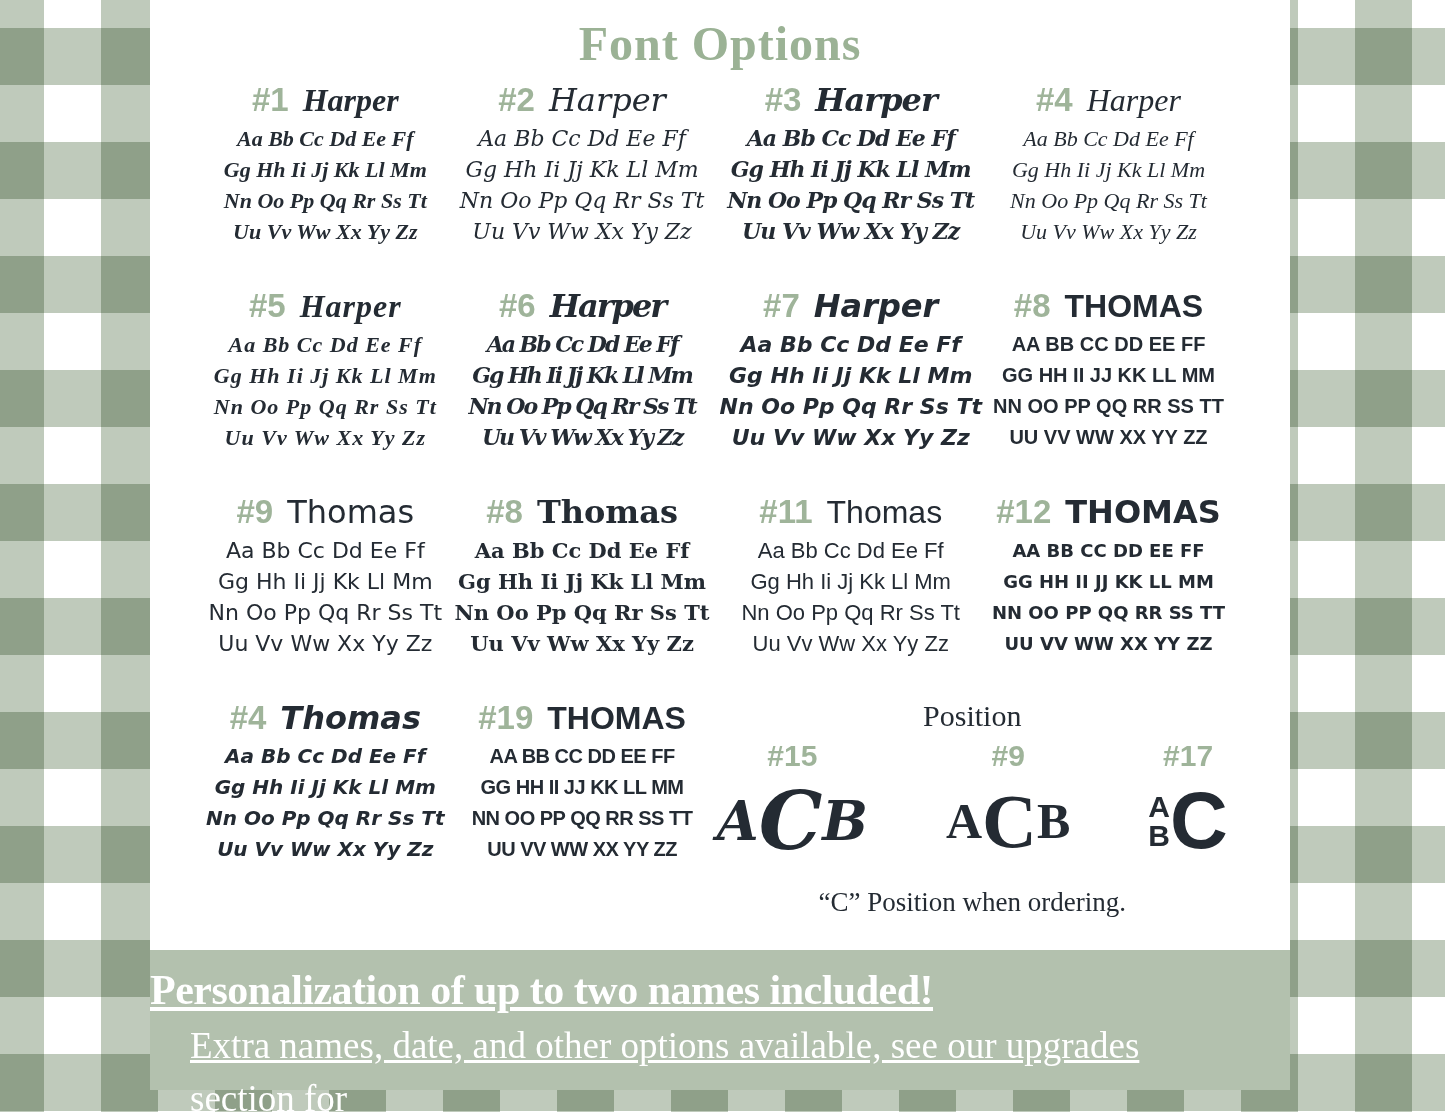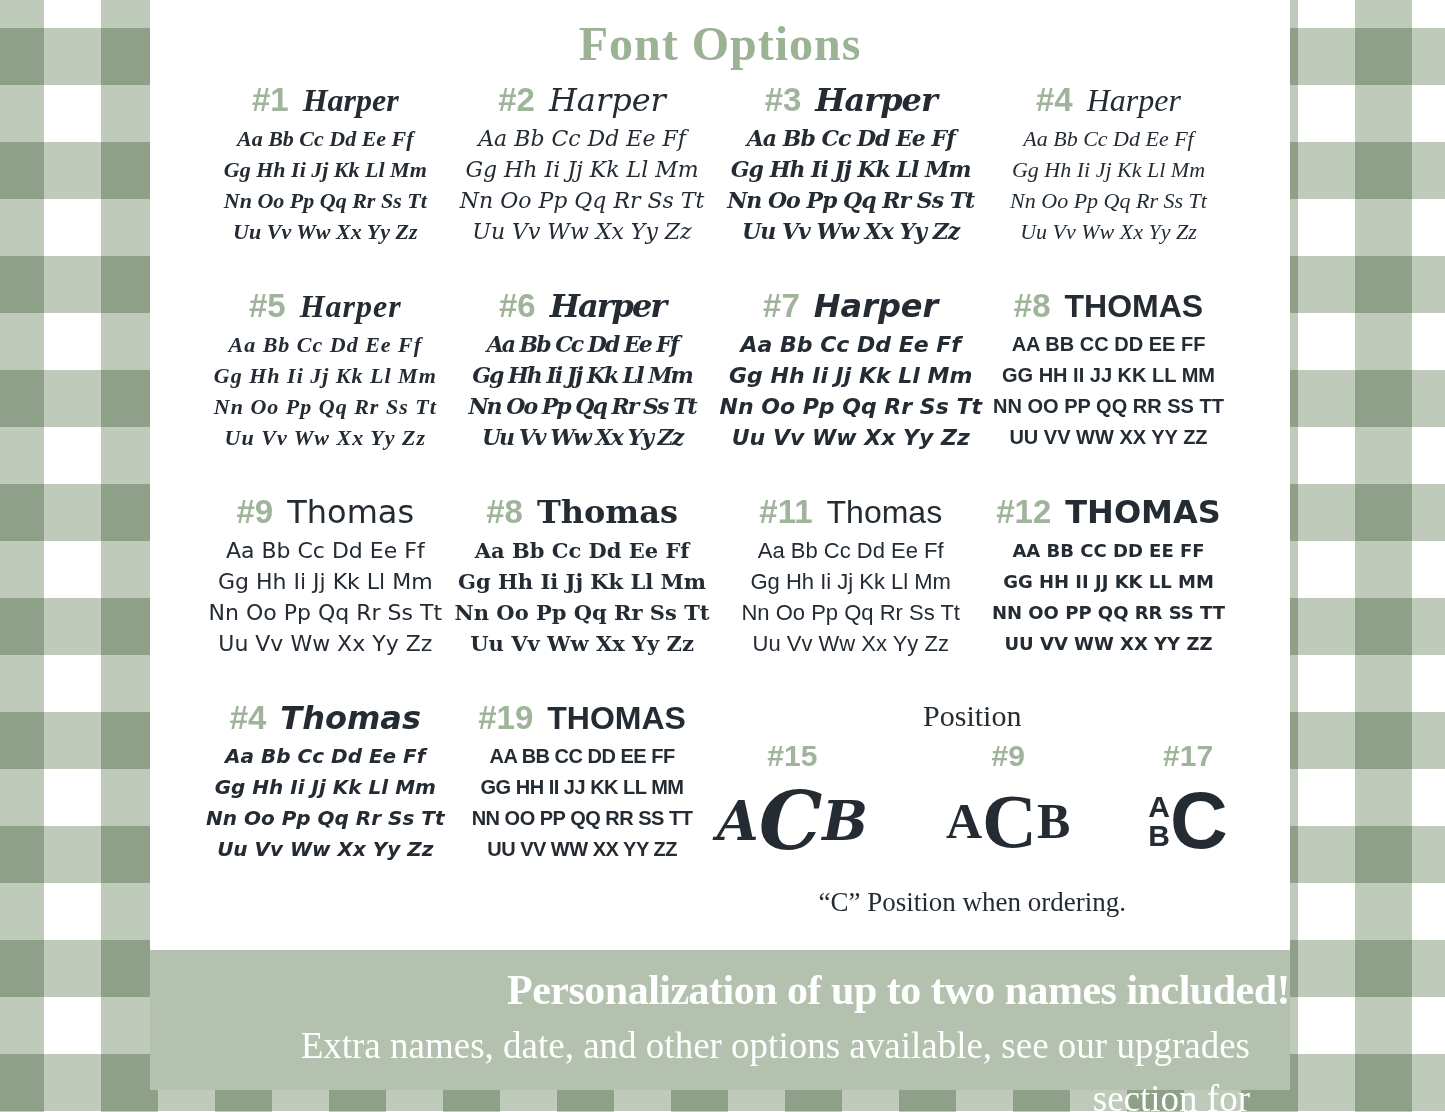--- a/index.html
+++ b/index.html
@@ -66,21 +66,21 @@
   .m-classic .mono-glyph { font-family:"Liberation Serif",serif; font-weight:700; }
   .m-classic .small{ font-size:50px; }
   .m-classic .big  { font-size:76px; }
   .m-stacked .mono-glyph { font-family:"Liberation Sans",sans-serif; font-weight:700; }
   .m-stacked .stack{ display:inline-flex; flex-direction:column; font-size:30px; line-height:29px; }
   .m-stacked .big  { font-size:80px; line-height:76px; }
   .mono-note { margin-top:16px; font-family:"Liberation Serif",serif; font-size:27px; line-height:1.45; }
   
   .banner {
     position:absolute; left:150px; top:950px; width:1140px; height:140px;
-    background:#b3c1ae; color:#ffffff; text-align:right;
+    background:#b3c1ae; color:#ffffff; text-align:left;text-decoration:underline;
   }
   .banner-heading {
     margin-top:16px; font-family:"Liberation Serif",serif; font-weight:700;
     font-size:42px; letter-spacing:-0.5px;
   }
   .banner-body {
     margin-top:6px; font-family:"Liberation Serif",serif;
     font-size:37px; line-height:1.42; padding:0 40px;
   }
 </style>

